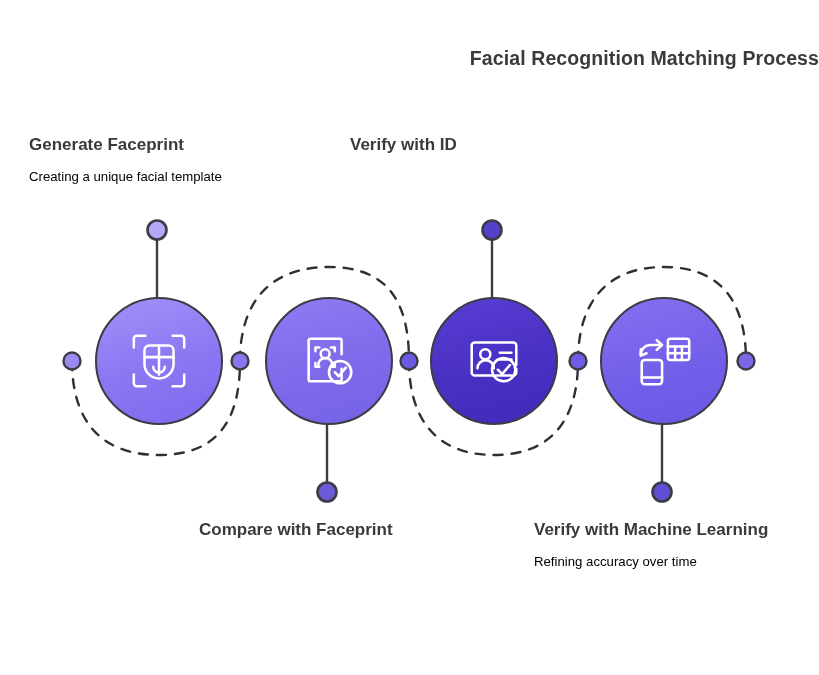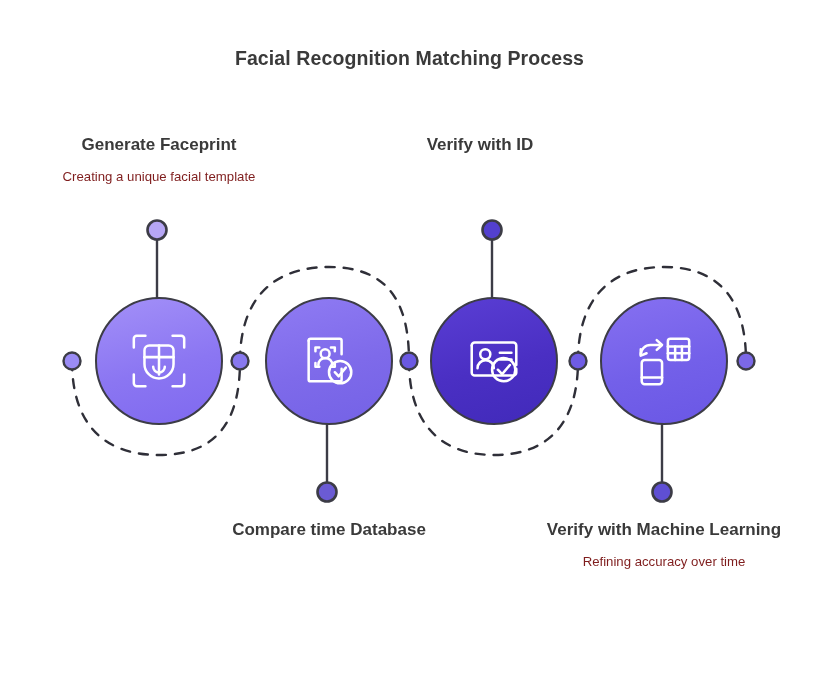--- a/index.html
+++ b/index.html
@@ -19,21 +19,21 @@
   #stage {
     position: relative;
     width: 819px;
     height: 675px;
   }
   .page-title {
     position: absolute;
     left: 0;
     top: 47px;
     width: 819px;
-    text-align: center;
+    text-align: right;
     font-size: 19.5px;
     font-weight: bold;
     color: #3a3a3a;
     letter-spacing: 0.1px;
   }
 
   
   #paths {
     position: absolute;
     left: 0;
@@ -61,32 +61,32 @@
   }
   .step-node .glyph svg {
     width: 100%;
     height: 100%;
     display: block;
   }
 
   
   .step-label {
     position: absolute;
-    text-align: center;
+    text-align: left;
   }
   .step-label .label-title {
     font-size: 17px;
     font-weight: bold;
     color: #3a3a3a;
     line-height: 1.42;
   }
   .step-label .label-desc {
     font-size: 13.2px;
     font-weight: normal;
-    color: #7f1d1d;
+    color: #000000;
     line-height: 1.37;
     margin-top: 11px;
   }
 </style>
 </head>
 <body>
 
 <div id="stage">
 
   <div class="page-title">Facial Recognition Matching Process</div>
@@ -171,21 +171,21 @@
         <circle cx="28" cy="24.5" r="4.6"></circle>
         <path d="M21,36 a7.2,7.2 0 0 1 14.4,0"></path>
 
         <circle cx="43.5" cy="43.5" r="11.5" stroke-width="2.6"></circle>
         <path d="M38,43.6 l4,4.2 l7.4,-9"></path>
       </svg>
     </span>
   </div>
 
   <div class="step-label" style="left:199px; top:518px; width:260px;">
-    <div class="label-title">Compare time Database</div>
+    <div class="label-title">Compare with Faceprint</div>
   </div>
 
   <div class="step-node" style="left:430px; top:297px; background:linear-gradient(165deg,#5a3ed4 0%,#4a2fc3 55%,#412aba 100%);">
     <span class="glyph">
       <svg viewBox="0 0 64 64" fill="none" stroke="#ffffff" stroke-width="2.6" stroke-linecap="round" stroke-linejoin="round">
 
         <path d="M9,16 a3,3 0 0 1 3,-3 h40 a3,3 0 0 1 3,3 v20"></path>
         <path d="M55,40 v4 a3,3 0 0 1 -3,3 H12 a3,3 0 0 1 -3,-3 V16"></path>
 
         <circle cx="23" cy="25" r="5.2"></circle>

